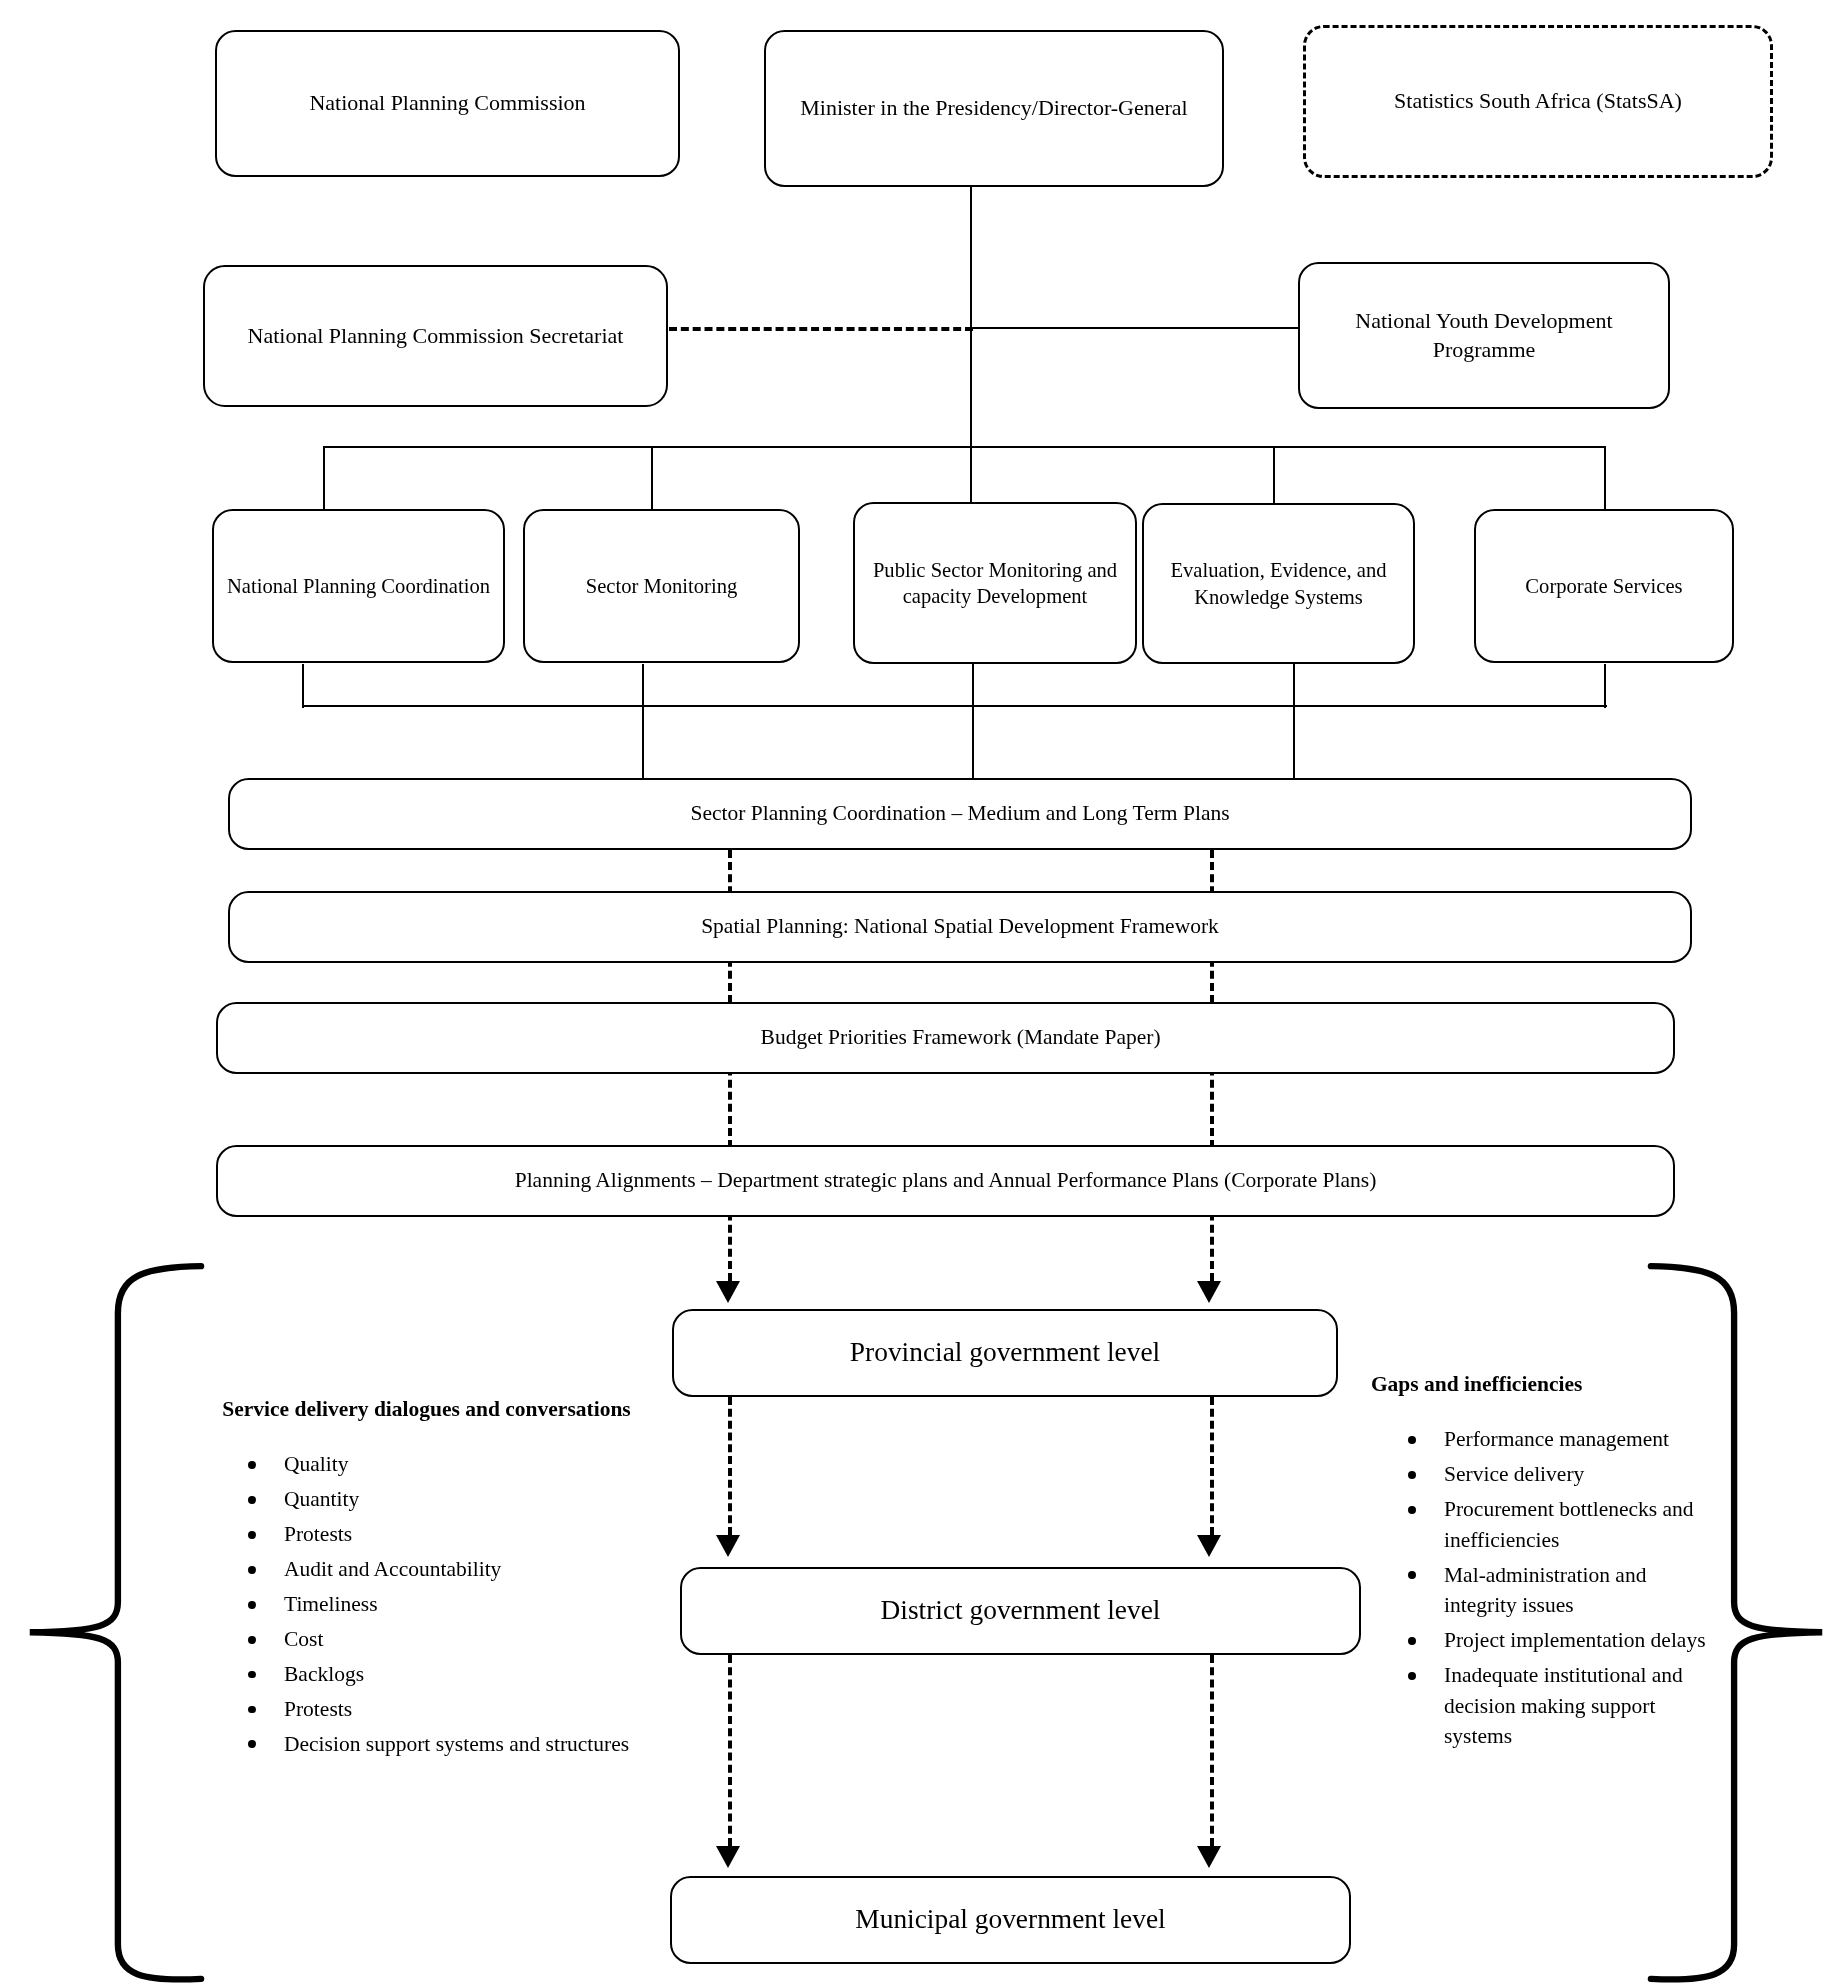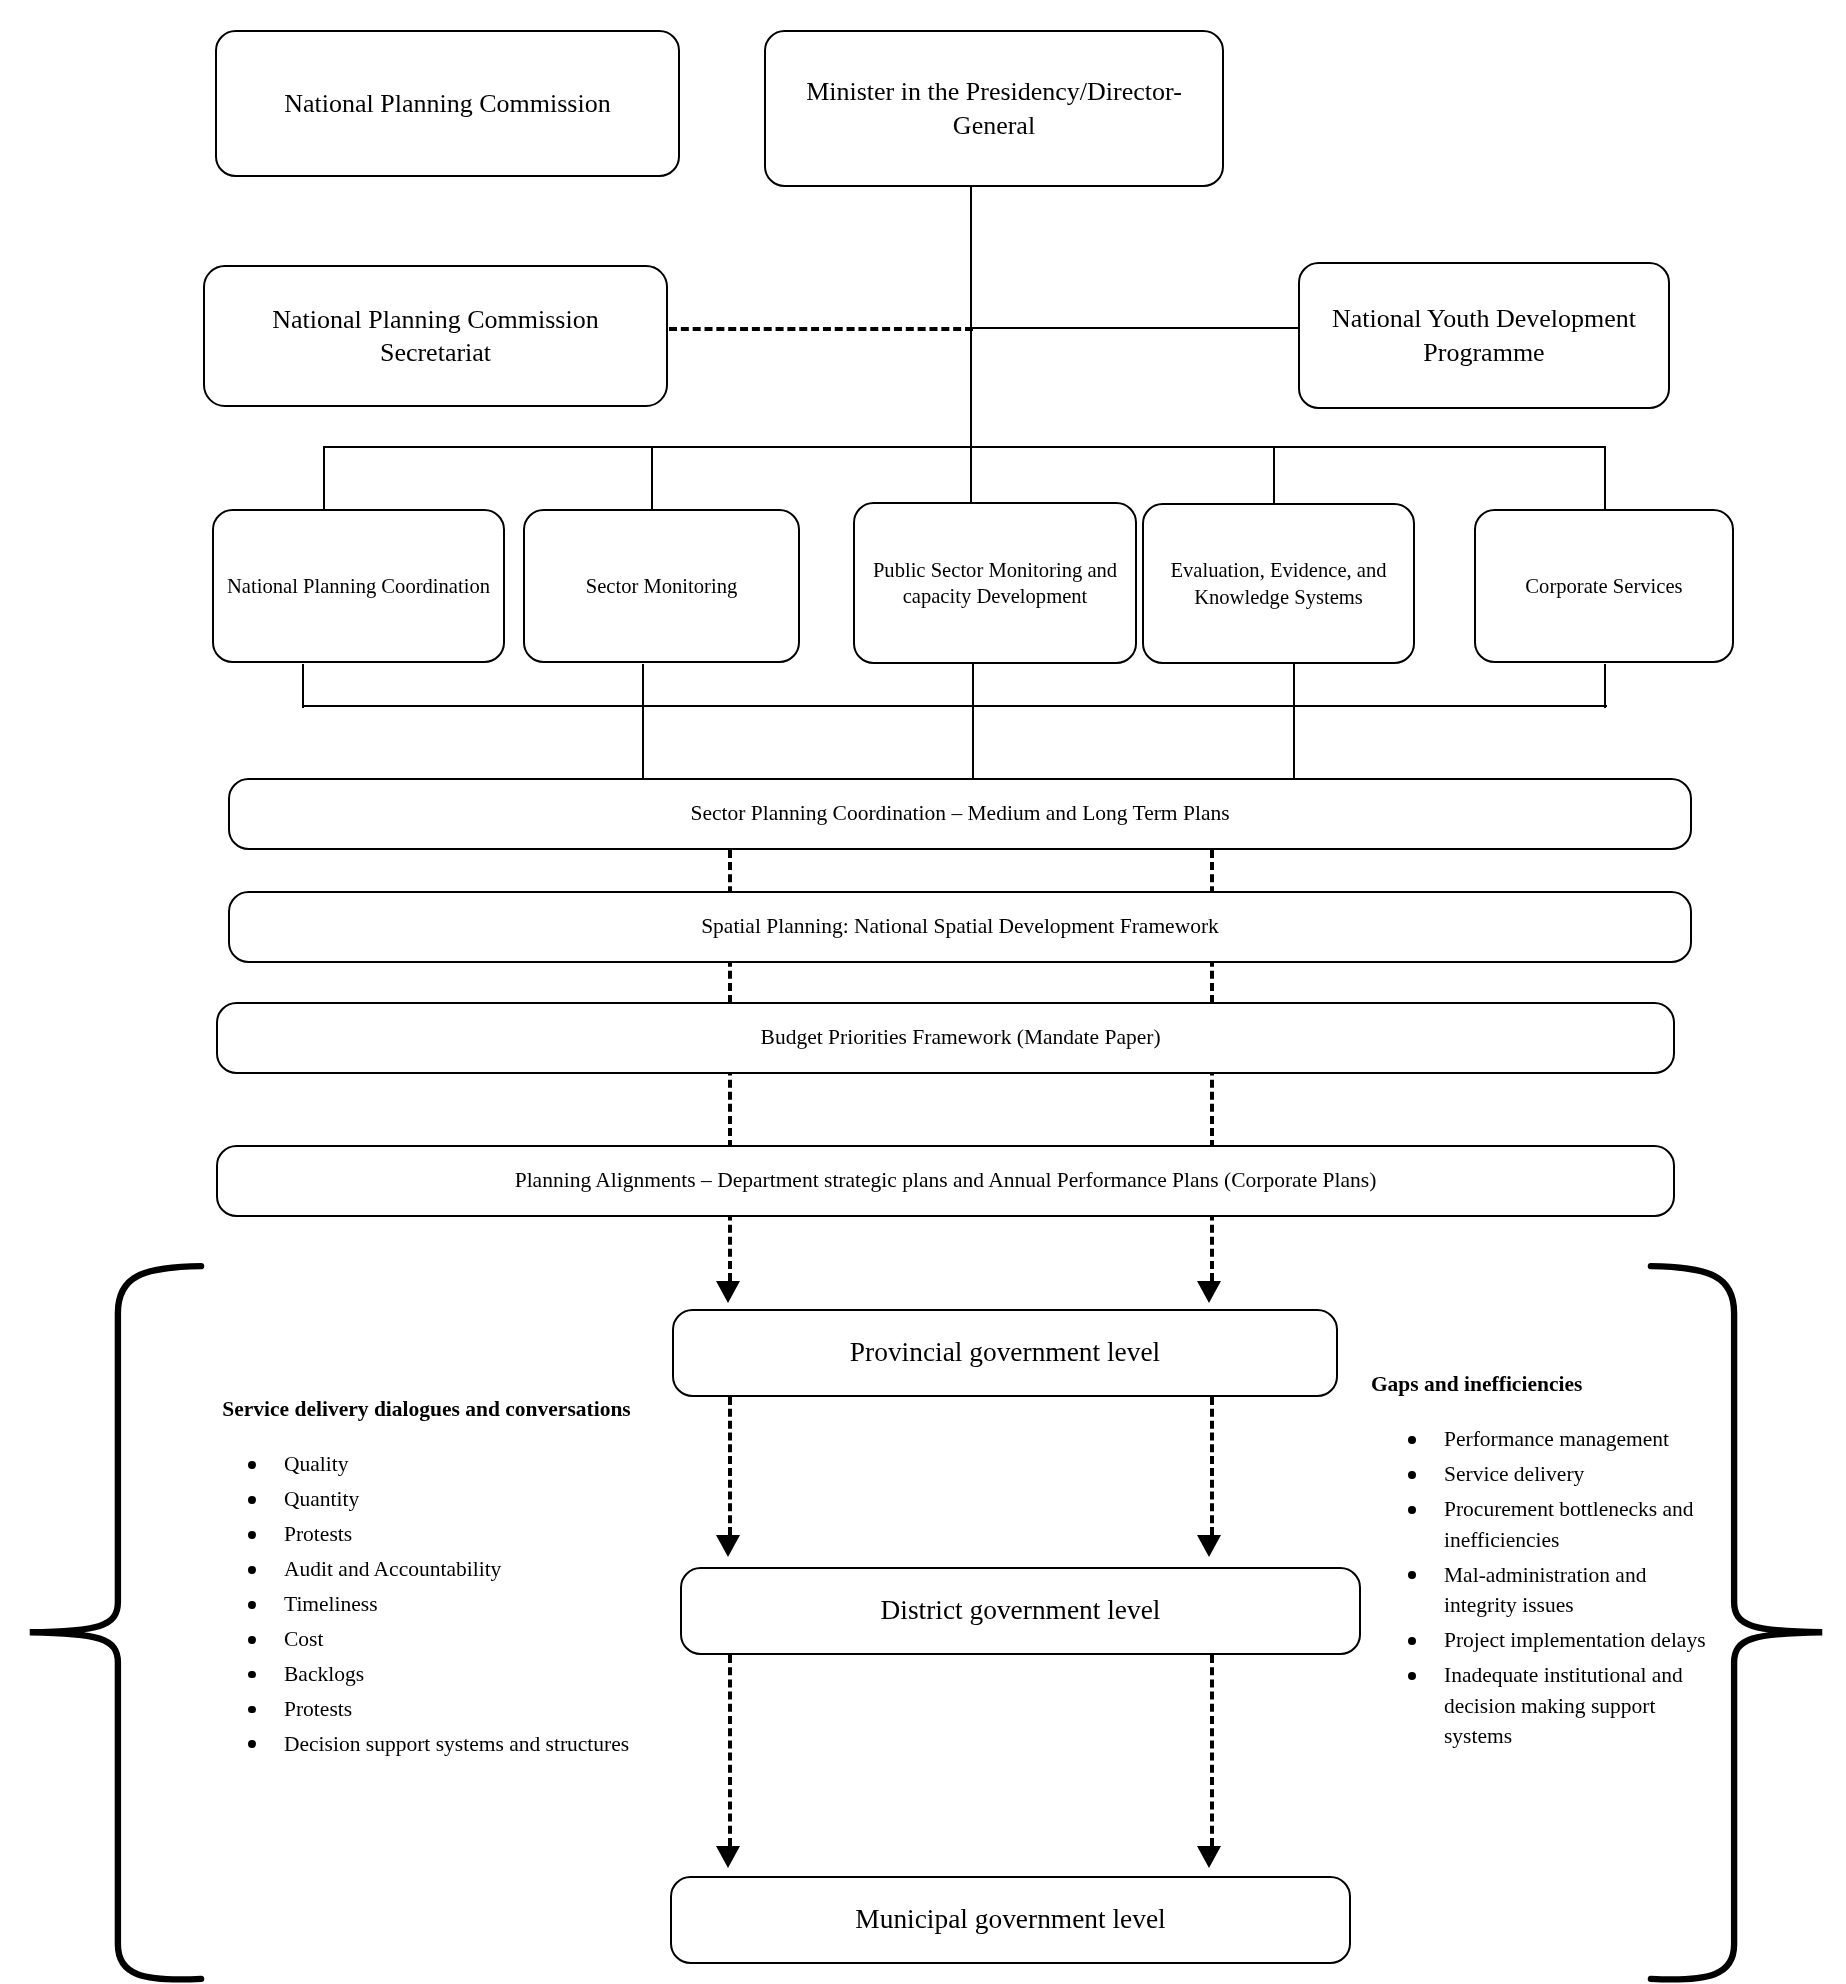--- a/index.html
+++ b/index.html
@@ -32,21 +32,21 @@
     line-height: 1.28;
     padding: 2.9px 9.8px;
     z-index: 5;
   }
   .node.dashed {
     border-style: dashed;
     border-width: 3.4px;
   }
   .node .label { display: block; width: 100%; }
 
-  .t-top     { font-size: 26px; font-family: Liberation Serif, serif; }
+  .t-top     { font-size: 22px; font-family: Liberation Serif, serif; }
   .t-unit    { font-size: 20.6px; }
   .t-bar     { font-size: 21.5px; }
   .t-level   { font-size: 27.4px; }
 
   
   .vline {
     position: absolute;
     background: #000;
     width: 2.4px;
     z-index: 2;
@@ -124,20 +124,23 @@
 <div id="canvas">
 
   <div class="node t-top" style="left:215px; top:30px; width:465px; height:147px;">
     <span class="label">National Planning Commission</span>
   </div>
 
   <div class="node t-top" style="left:764px; top:30px; width:460px; height:157px;">
     <span class="label">Minister in the Presidency/Director-General</span>
   </div>
 
+  <div class="node t-top dashed" style="left:1303px; top:24.5px; width:470px; height:153px;">
+    <span class="label">Statistics South Africa (StatsSA)</span>
+  </div>
 
   <div class="vline" style="left:970px; top:187px; height:261px;"></div>
 
   <div class="node t-top" style="left:203px; top:265px; width:465px; height:142px;border-radius:22px;">
     <span class="label">National Planning Commission Secretariat</span>
   </div>
 
   <div class="node t-top" style="left:1298px; top:262px; width:372px; height:147px;">
     <span class="label">National Youth Development Programme</span>
   </div>

